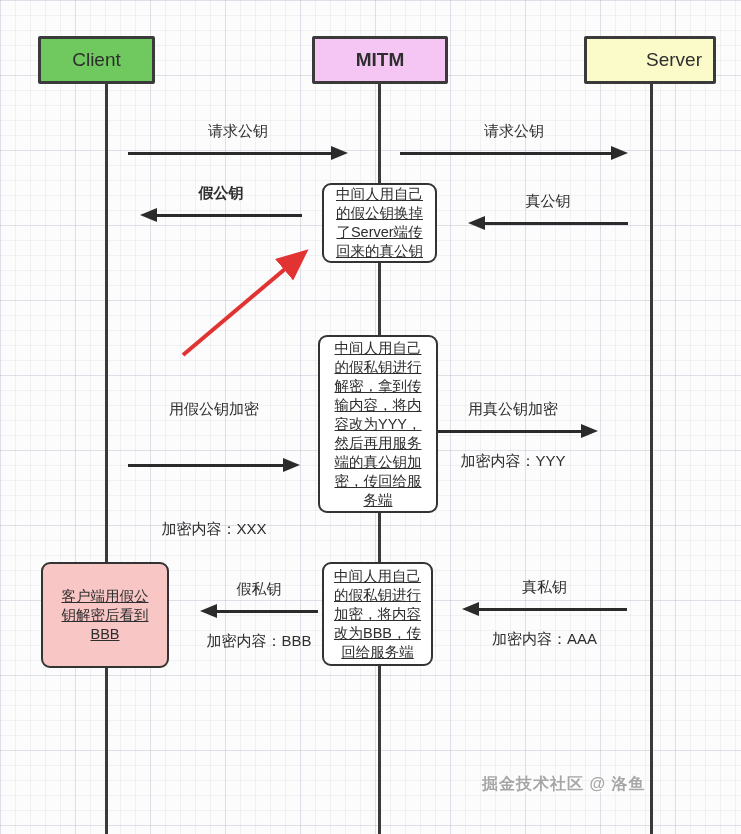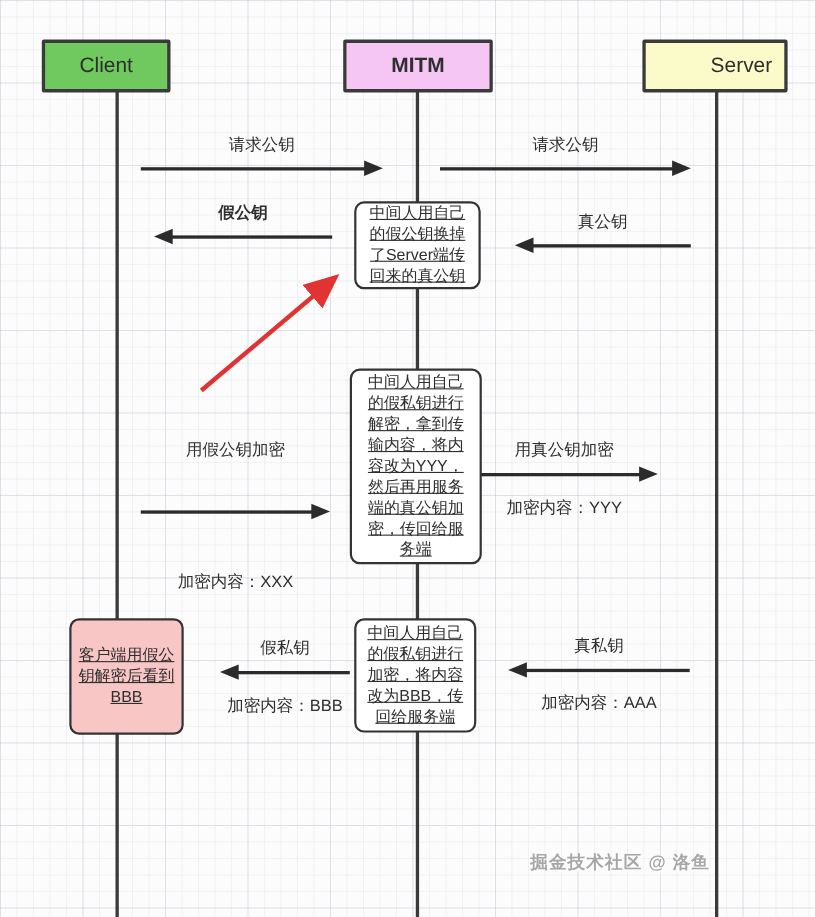--- a/index.html
+++ b/index.html
@@ -156,21 +156,21 @@
   </div>
 
   <div class="note" style="left:322px;top:562px;width:111px;height:104px;">
     <div class="note-text">中间人用自己
 的假私钥进行
 加密，将内容
 改为BBB，传
 回给服务端</div>
   </div>
 
-  <div class="note client-note" style="left:63px;top:562px;width:104px;height:106px;">
+  <div class="note client-note" style="left:41px;top:562px;width:128px;height:106px;">
     <div class="note-text">客户端用假公
 钥解密后看到
 BBB</div>
   </div>
 
   <div class="msg" style="left:200px;top:580px;width:118px;">
     <div class="msg-label">假私钥</div>
     <div class="arrow left">
       <span class="shaft"></span>
       <span class="head"></span>

